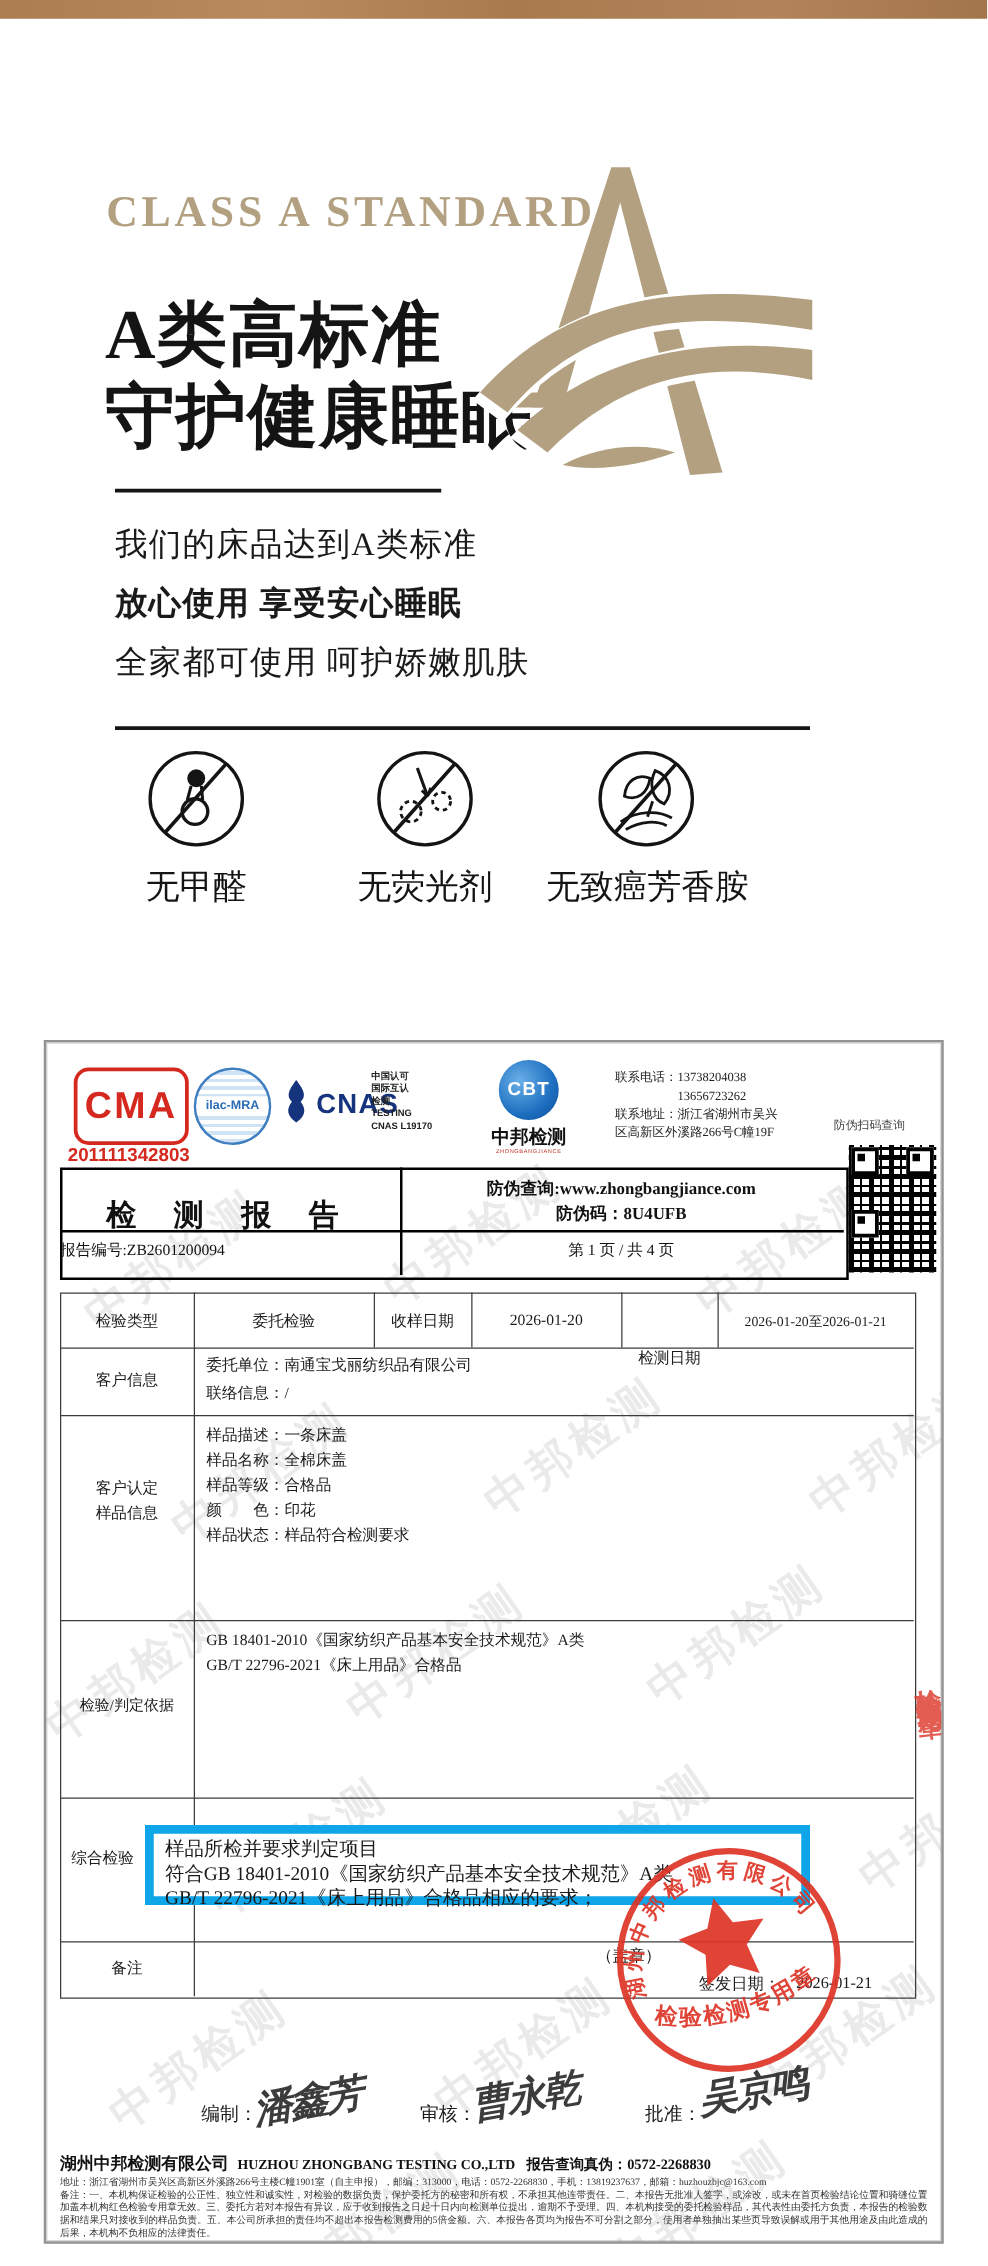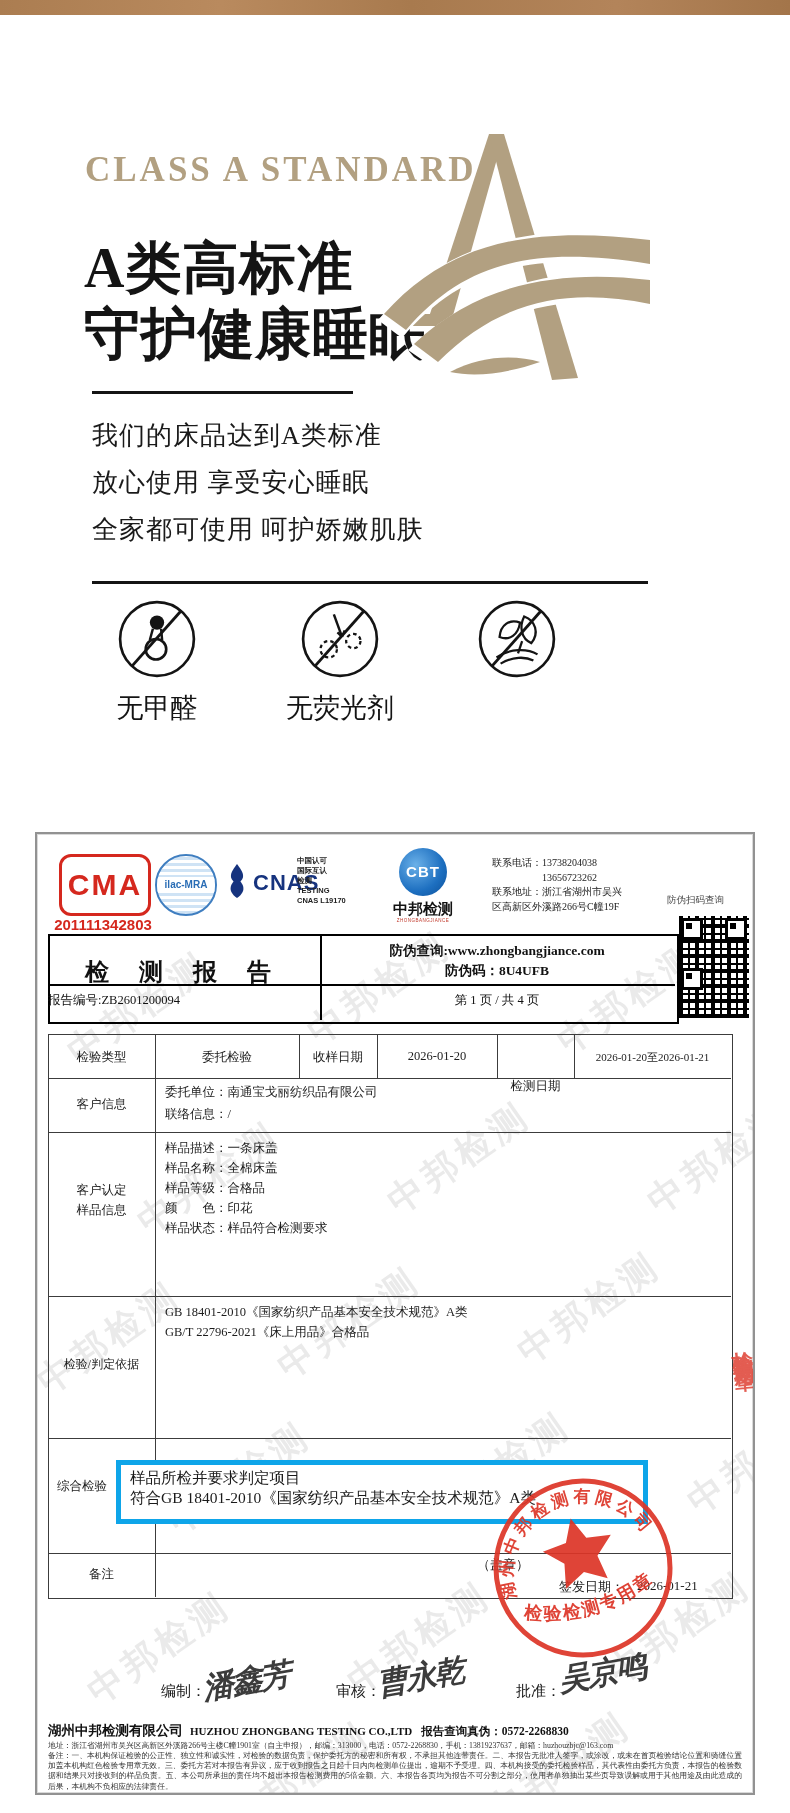--- a/index.html
+++ b/index.html
@@ -53,21 +53,21 @@
   .fndr::after{content:"";position:absolute;left:2px;top:2px;width:6px;height:6px;background:#000;}
   
   .titlebox{position:absolute;left:11px;top:100px;width:627px;height:86px;border:2px solid #000;background:rgba(255,255,255,0);}
   .rtitle{position:absolute;left:11px;top:122px;width:272px;text-align:center;font-size:24px;font-weight:700;letter-spacing:12px;}
   .af1{position:absolute;left:295px;top:108px;width:330px;text-align:center;font-size:13.5px;font-weight:700;}
   .af2{position:absolute;left:295px;top:128px;width:330px;text-align:center;font-size:13.5px;font-weight:700;}
   .rno{position:absolute;left:11px;top:158px;width:272px;text-align:left;font-size:12.5px;}
   .pginfo{position:absolute;left:295px;top:158px;width:330px;text-align:center;font-size:12.5px;}
   .tablebox{position:absolute;left:11px;top:200px;width:683px;height:563px;border:1.5px solid #3c3c3c;}
   
-  .redbox{position:absolute;left:79px;top:626px;width:532px;height:64px;border:5px solid #0ea5e9;background:#fff;
+  .redbox{position:absolute;left:79px;top:626px;width:532px;height:64px;border:7px solid #0ea5e9;background:#fff;
           padding:3px 9px;box-sizing:border-box;font-size:15.5px;line-height:19.5px;color:#1a1a1a;white-space:nowrap;}
   
   .stamp{position:absolute;left:451px;top:639px;width:190px;height:190px;transform:rotate(-14deg);opacity:.92;}
   .edge-seal{position:absolute;left:698px;top:500px;height:175px;writing-mode:vertical-rl;
              color:#dd3527;font-size:21px;font-weight:bold;opacity:.8;transform:rotate(-6deg);letter-spacing:3px;}
   
   .siglabel{position:absolute;font-size:15px;color:#1a1a1a;}
   .sig{position:absolute;font-size:31px;font-weight:bold;color:#222;opacity:.88;
        transform:rotate(-10deg) skewX(-16deg);letter-spacing:-2px;white-space:nowrap;}
   
@@ -97,21 +97,21 @@
     </g>
     <path fill="#fff" d="M48,192 C116,112 204,94 320,108 L320,142 C206,122 134,138 72,210 Z"></path>
     <path fill="#b2a081" d="M54,186 C120,112 204,98 320,112 L320,136 C206,118 136,132 76,202 Z"></path>
     <path fill="#fff" d="M78,222 C150,152 236,138 320,148 L320,182 C240,164 170,176 104,240 Z"></path>
     <path fill="#b2a081" d="M84,216 C152,152 236,142 320,152 L320,176 C240,160 172,170 108,234 Z"></path>
     <path fill="#b2a081" d="M120,244 C150,228 184,226 210,234 C182,244 148,250 120,244 Z"></path>
   </svg>
 
   <div class="rule" style="left:92px;top:391px;width:261px;"></div>
   <div class="bpoint" style="top:418px;">我们的床品达到A类标准</div>
-  <div class="bpoint" style="top:465px;">放心使用 享受安心睡眠</div>
+  <div class="bpoint" style="top:465px;font-weight:bold;">放心使用 享受安心睡眠</div>
   <div class="bpoint" style="top:512px;">全家都可使用 呵护娇嫩肌肤</div>
   <div class="rule" style="left:92px;top:581px;width:556px;"></div>
 
   <div class="feature" style="left:77px;top:598px;">
     <svg width="82" height="82" viewBox="0 0 80 80">
       <circle cx="40" cy="40" r="36" fill="none" stroke="#141414" stroke-width="2.6"></circle>
       <circle cx="40" cy="24" r="7" fill="#141414"></circle>
       <line x1="36" y1="30" x2="33" y2="41" stroke="#141414" stroke-width="2.4"></line>
       <line x1="44" y1="30" x2="45" y2="41" stroke="#141414" stroke-width="2.4"></line>
       <circle cx="39" cy="50" r="10" fill="none" stroke="#141414" stroke-width="2.6"></circle>
@@ -133,20 +133,21 @@
   <div class="feature" style="left:437px;top:598px;">
     <svg width="82" height="82" viewBox="0 0 80 80">
       <circle cx="40" cy="40" r="36" fill="none" stroke="#141414" stroke-width="2.6"></circle>
       <path d="M47,18 C58,22 62,34 54,44 C44,40 42,28 47,18 Z" fill="none" stroke="#141414" stroke-width="2.2"></path>
       <path d="M43,24 C33,20 24,26 23,38 C33,42 41,36 43,24 Z" fill="none" stroke="#141414" stroke-width="2.2"></path>
       <line x1="45" y1="42" x2="41" y2="54" stroke="#141414" stroke-width="2.2"></line>
       <path d="M20,58 C33,49 50,49 60,55" fill="none" stroke="#141414" stroke-width="2.2"></path>
       <path d="M24,64 C36,57 48,57 56,61" fill="none" stroke="#141414" stroke-width="2.2"></path>
       <line x1="64" y1="12" x2="16" y2="66" stroke="#141414" stroke-width="2.8"></line>
     </svg>
+    <div class="lbl">无致癌芳香胺</div>
   </div>
 
   <div class="report">
 
     <div>
       <span class="wm" style="left:20px;top:150px;">中邦检测</span>
       <span class="wm" style="left:260px;top:130px;">中邦检测</span>
       <span class="wm" style="left:510px;top:140px;">中邦检测</span>
       <span class="wm" style="left:90px;top:320px;">中邦检测</span>
       <span class="wm" style="left:340px;top:300px;">中邦检测</span>
@@ -240,20 +241,21 @@
     <div class="cell" style="left:128px;top:386px;">样品状态：样品符合检测要求</div>
 
     <div class="cell center" style="left:11px;top:522px;width:107px;font-size:12px;">检验/判定依据</div>
     <div class="cell" style="left:128px;top:470px;">GB 18401-2010《国家纺织产品基本安全技术规范》A类</div>
     <div class="cell" style="left:128px;top:490px;">GB/T 22796-2021《床上用品》合格品</div>
 
     <div class="cell" style="left:20px;top:644px;">综合检验</div>
     <div class="redbox">
       <div>样品所检并要求判定项目</div>
       <div>符合GB 18401-2010《国家纺织产品基本安全技术规范》A类</div>
+      <div>GB/T 22796-2021《床上用品》合格品相应的要求；</div>
     </div>
 
     <div class="cell center" style="left:11px;top:732px;width:107px;">备注</div>
     <div class="cell" style="left:440px;top:722px;font-size:13px;">（盖章）</div>
     <div class="cell" style="left:522px;top:744px;font-size:13px;">签发日期：</div>
     <div class="cell" style="left:600px;top:744px;font-size:13px;">2026-01-21</div>
 
     <svg class="stamp" viewBox="0 0 190 190">
       <defs>
         <path id="arcTop" d="M 25,118 A 72,72 0 1 1 165,118"></path>

